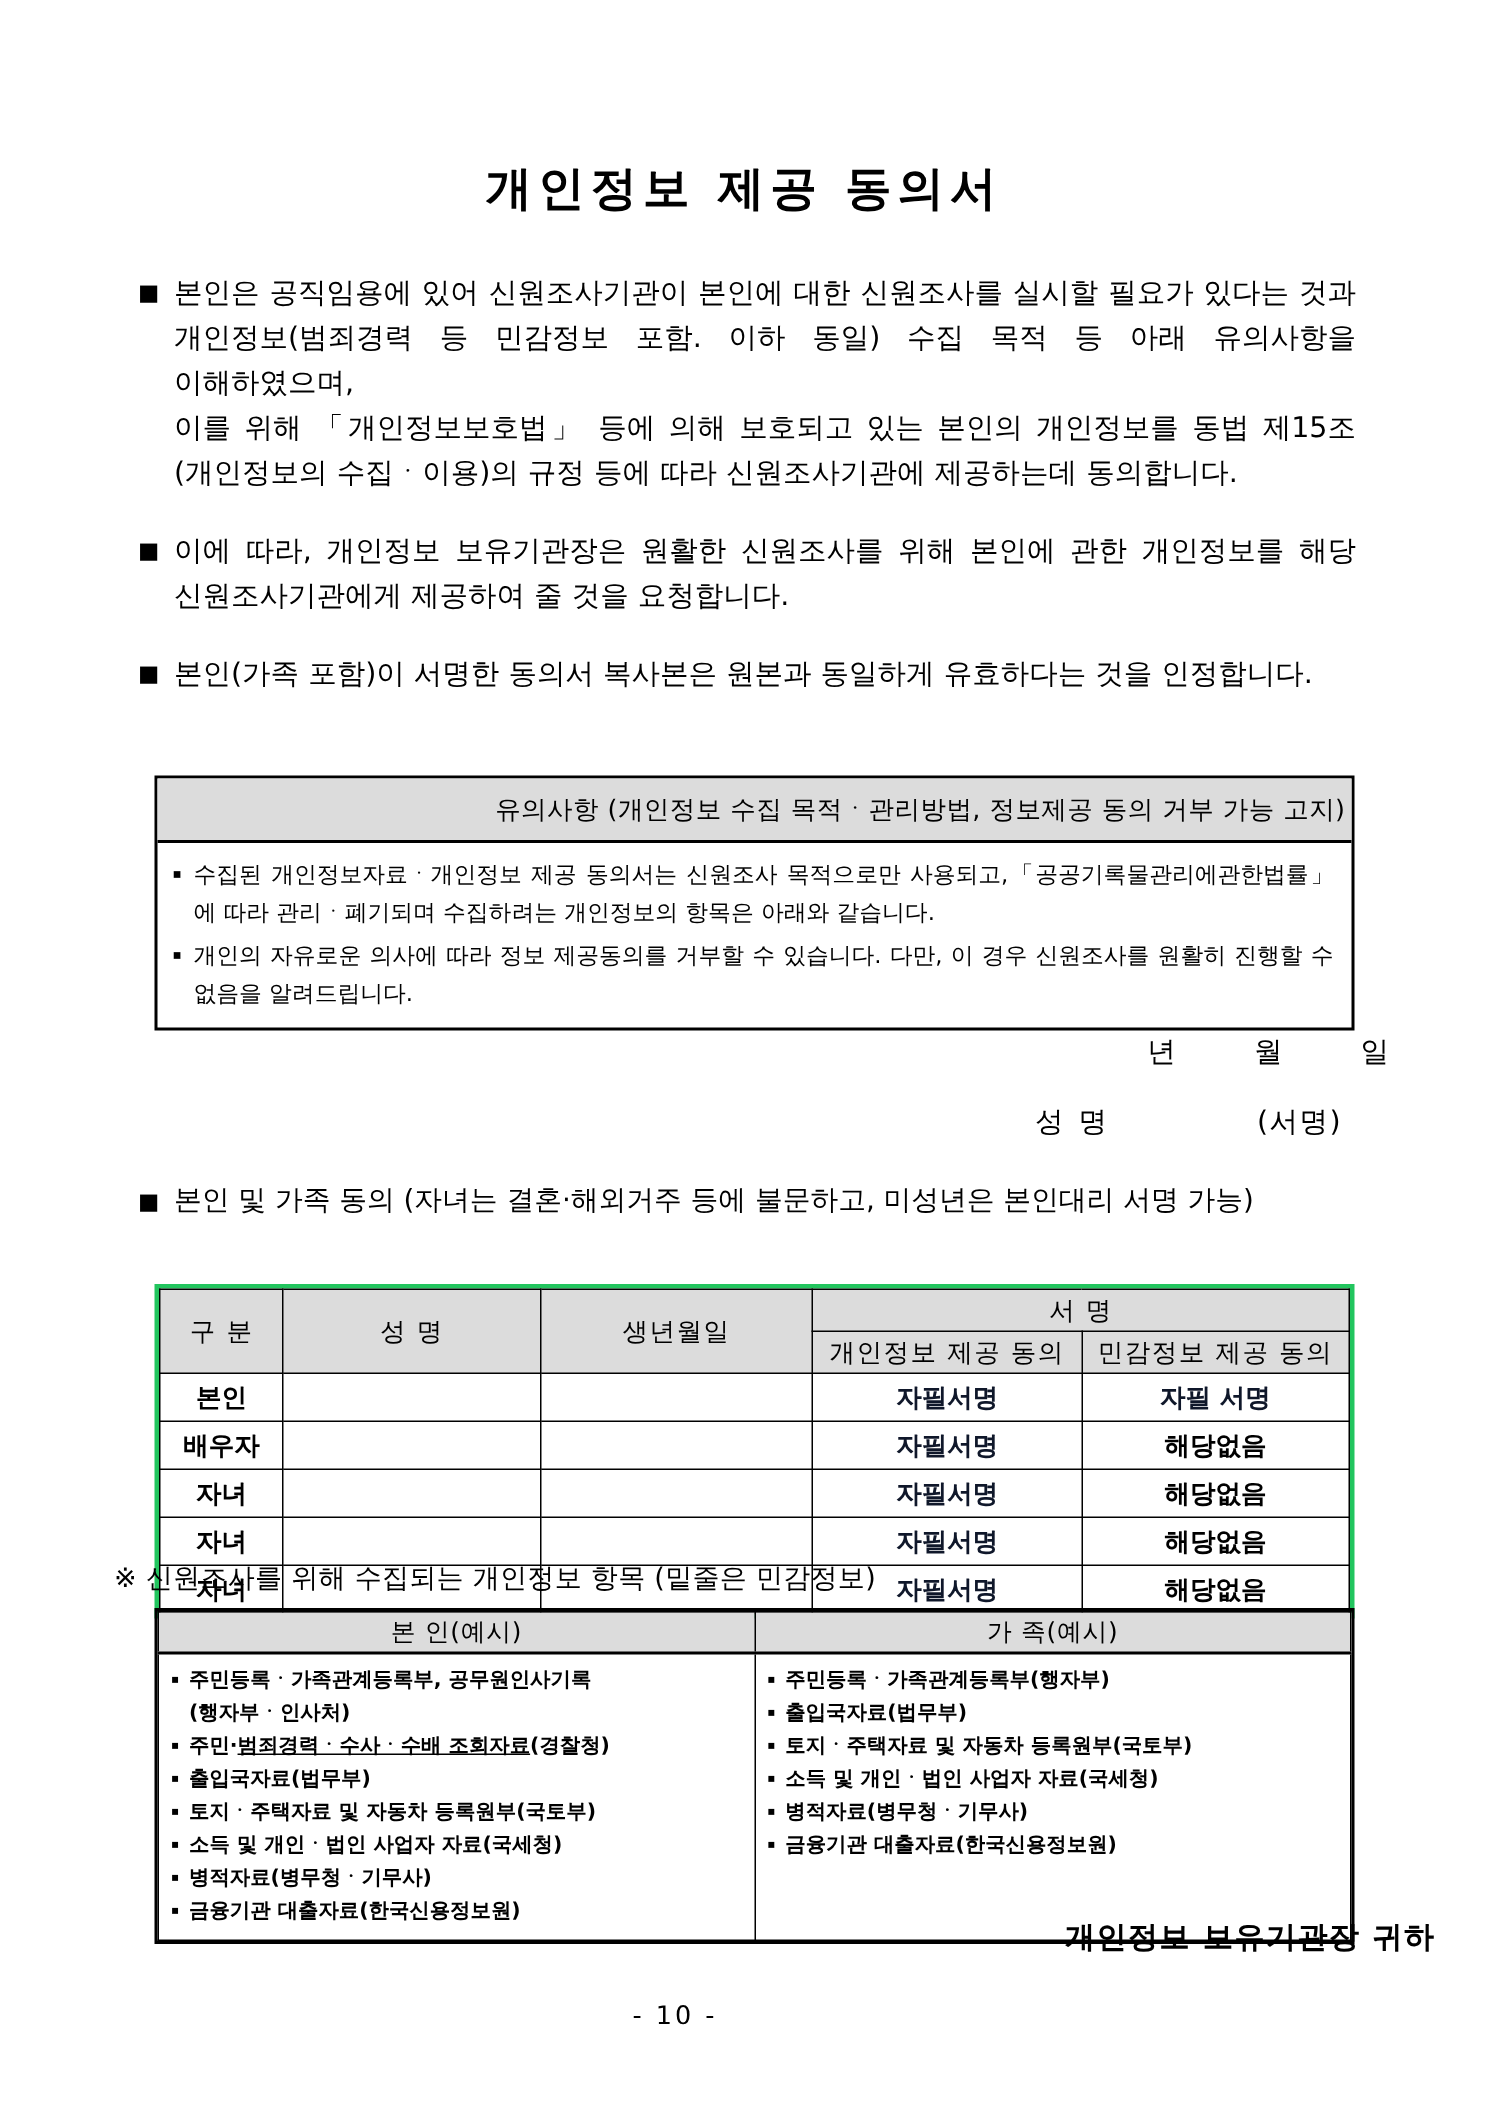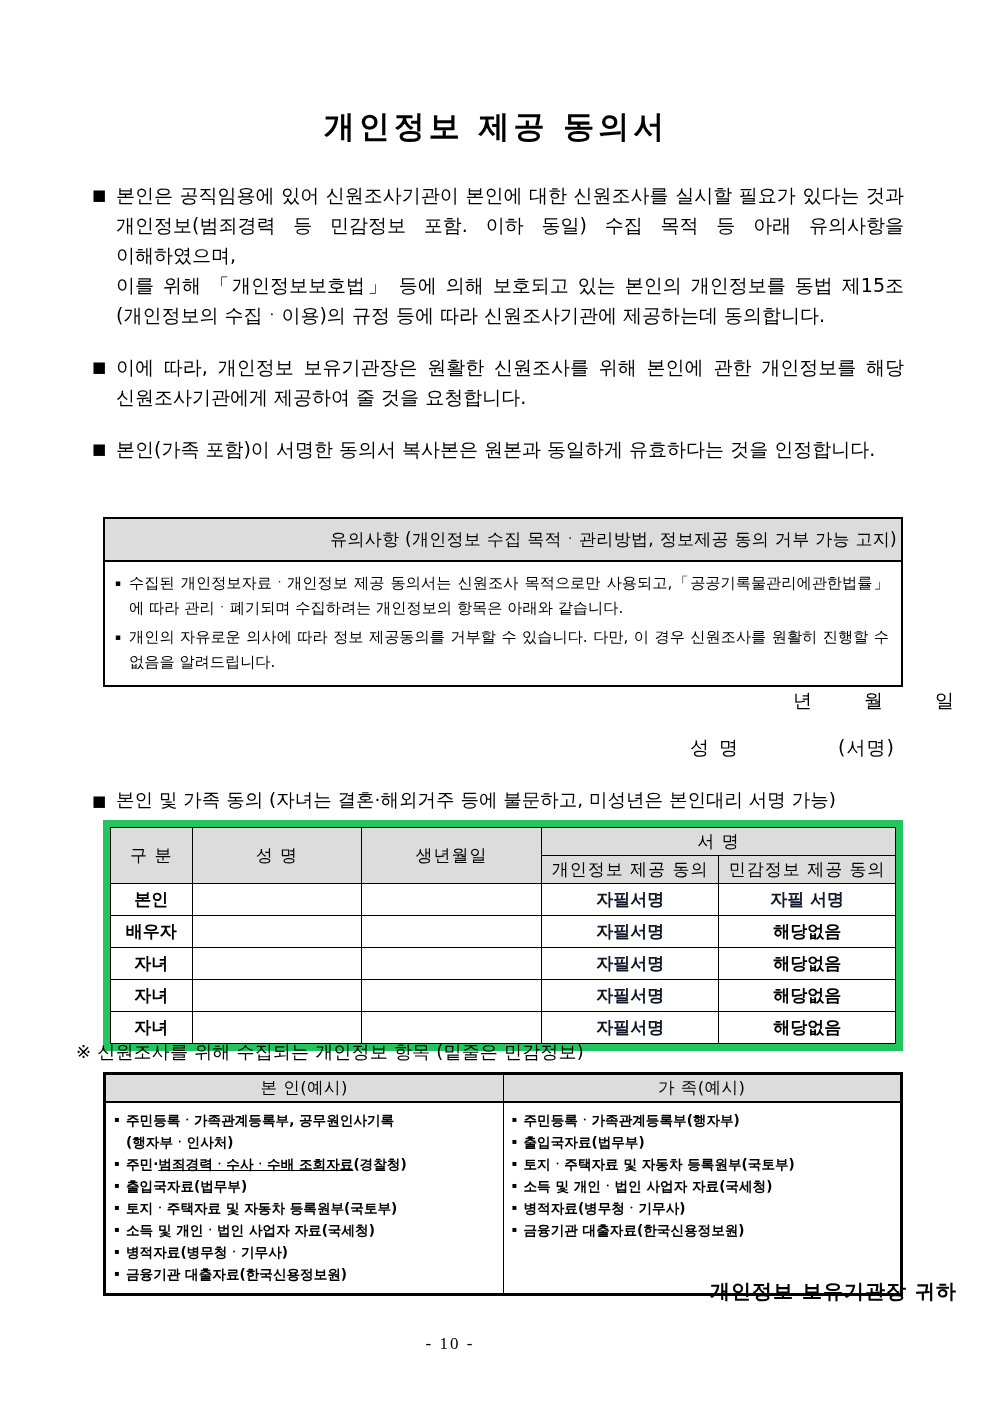--- a/index.html
+++ b/index.html
@@ -112,21 +112,21 @@
     text-align: justify;
   }
 
   
   .date-line {
     position: absolute;
     top: 688px;
     left: 0;
     width: 992px;
     text-align: right;
-    padding-right: 36px;
+    padding-right: 64px;
     box-sizing: border-box;
     font-size: 19px;
     letter-spacing: 2px;
   }
   .date-line span { margin-left: 42px; }
   .signer-line {
     position: absolute;
     top: 735px;
     left: 0;
     width: 992px;
@@ -169,23 +169,23 @@
     border: 1px solid #000;
     text-align: center;
     vertical-align: middle;
     font-size: 17px;
     padding: 0;
     font-weight: bold;
   }
   .family-table {
     position: absolute;
     left: 103px;
-    top: 820px;
+    top: 856px;
     width: 800px;
-    border: 7px solid #22c55e;
+    border: 3px solid #22c55e;
     box-sizing: border-box;
   }
   .family-table table { width: 100%; }
   .family-table thead th {
     background: #dcdcdc;
     font-weight: normal;
     letter-spacing: 1px;
     height: 27px;
   }
   .family-table tbody td { height: 31px; }
@@ -257,21 +257,20 @@
     letter-spacing: 1px;
   }
   .page-number {
     position: absolute;
     top: 1334px;
     left: 0;
     width: 900px;
     text-align: center;
     font-size: 17px;
     letter-spacing: 2px;
-    font-family: Liberation Serif, serif;
   }
 </style>
 </head>
 <body>
 
 <div class="page">
 
   <div class="doc-title">개인정보 제공 동의서</div>
 
   <div class="clauses">

